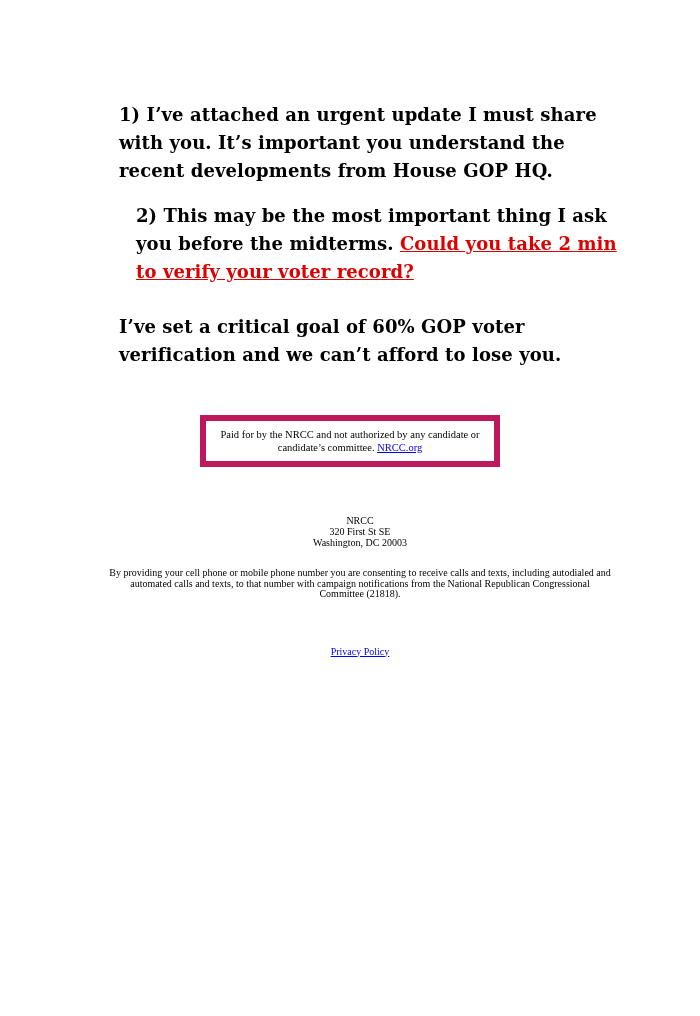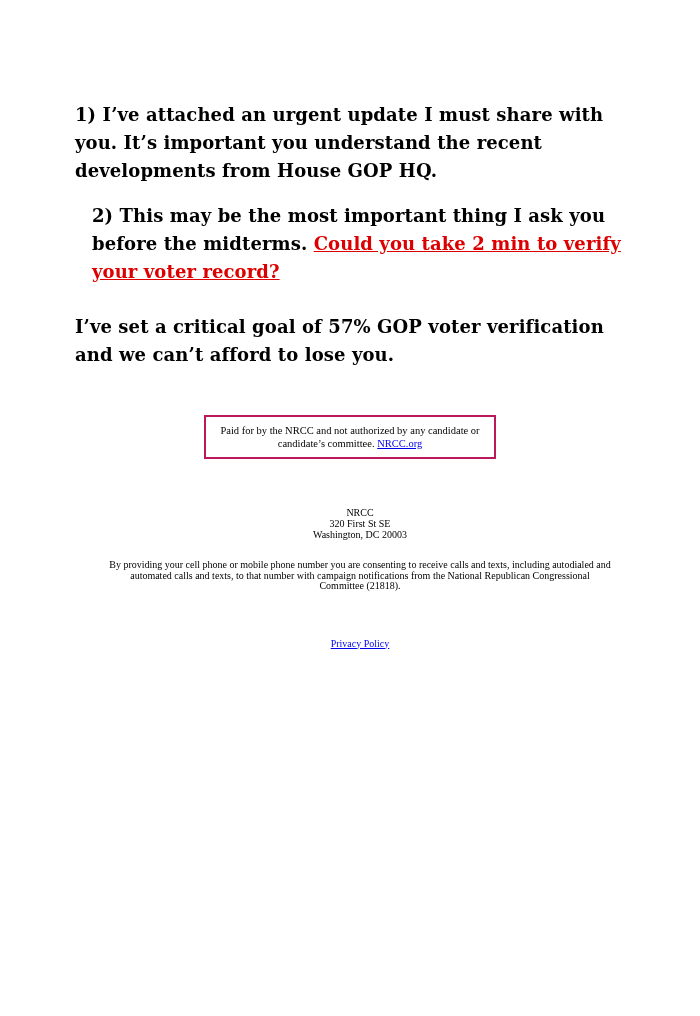--- a/index.html
+++ b/index.html
@@ -13,21 +13,21 @@
     color: #000000;
     font-family: "DejaVu Serif", serif;
     overflow: hidden;
   }
   .page {
     width: 700px;
     height: 1016px;
     background: #ffffff;
   }
   .content {
-    padding: 101px 74px 0 75px;
+    padding: 101px 74px 0 119px;
   }
   .content p {
     font-size: 18px;
     font-weight: 700;
     line-height: 28px;
     margin: 0 0 17px 0;
     letter-spacing: 0.1px;
   }
   .content p.after-gap {
     margin-bottom: 27px;
@@ -40,21 +40,21 @@
     cursor: pointer;
   }
   a.blue-link {
     color: #0000ee;
     text-decoration: underline;
     cursor: pointer;
   }
   .disclaimer-box {
     width: 268px;
     margin: 46px auto 0 auto;
-    border: 2px solid #be185d;
+    border: 6px solid #be185d;
     padding: 7px 10px;
     text-align: center;
     font-family: "Liberation Serif", serif;
     font-size: 10.5px;
     line-height: 13px;
     color: #000000;
   }
   .footer {
     margin-top: 48px;
     text-align: center;
@@ -80,21 +80,21 @@
 </head>
 <body>
 
 <div class="page">
 
   <div class="content">
     <p>1) I’ve attached an urgent update I must share with you. It’s important you understand the recent developments from House GOP HQ.</p>
 
     <p class="after-gap"><span>2) This may be the most important thing I ask you before the midterms. </span><a class="red-link" href="#">Could you take 2 min to verify your voter record?</a></p>
 
-    <p>I’ve set a critical goal of 57% GOP voter verification and we can’t afford to lose you.</p>
+    <p>I’ve set a critical goal of 60% GOP voter verification and we can’t afford to lose you.</p>
 
   </div>
 
   <div class="disclaimer-box"><span>Paid for by the NRCC and not authorized by any candidate or candidate’s committee. </span><a class="blue-link" href="#">NRCC.org</a></div>
 
   <div class="footer">
 
     <div class="addr">
       <div>NRCC</div>
       <div>320 First St SE</div>

